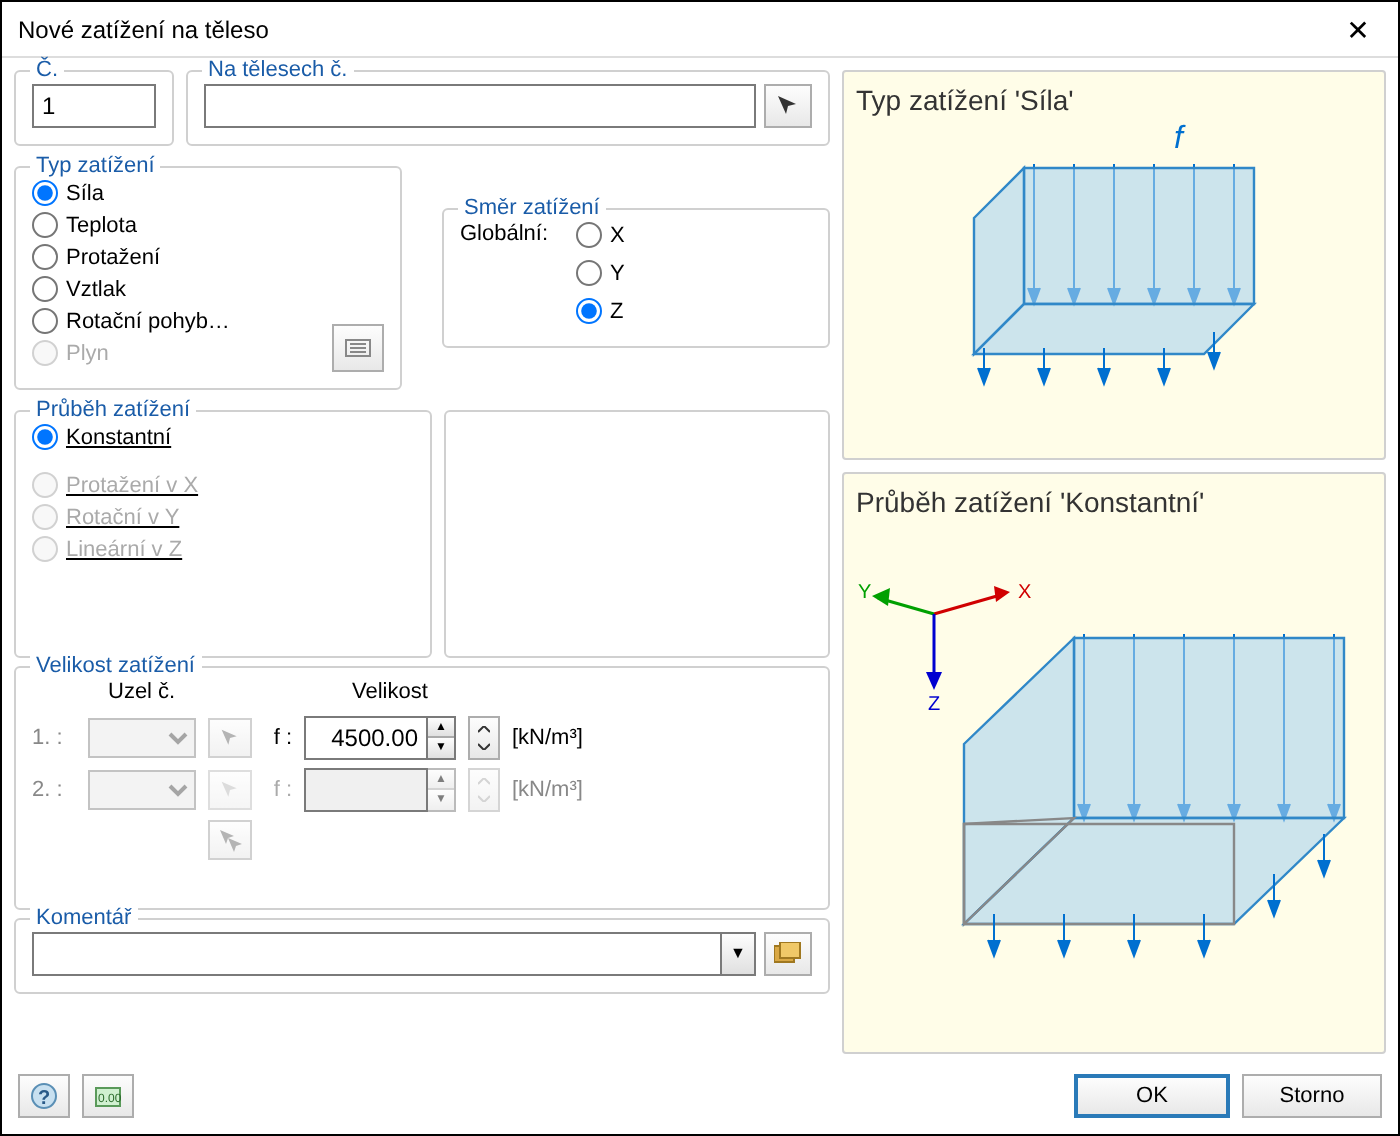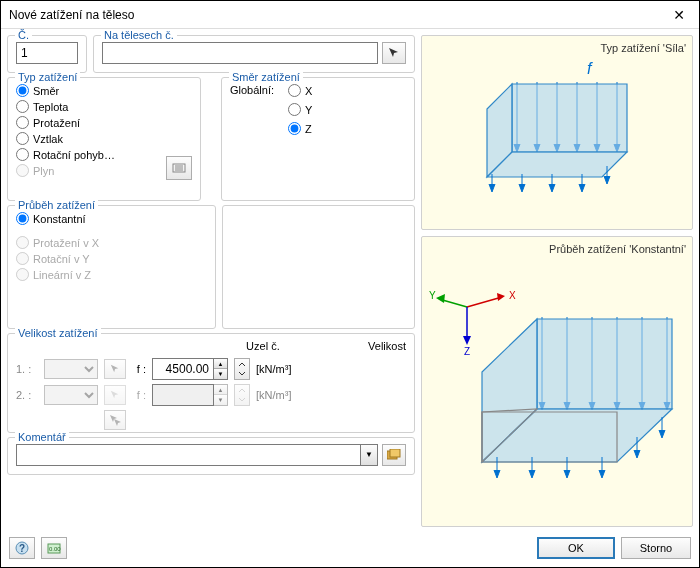--- a/index.html
+++ b/index.html
@@ -14,53 +14,53 @@
 .group-title { color: #1a5ca8; font-size: 11px; position: absolute; top: -7px; left: 7px; background: #fff; padding: 0 3px; }
 .row1 { display: flex; gap: 6px; }
 .row1 .g-num { flex: 0 0 80px; }
 .row1 .g-on { flex: 1; }
 input[type=text], input[type=number] { border: 1px solid #7a7a7a; padding: 2px 4px; font-size: 12px; height: 22px; background: #fff; }
 input[type=text]:disabled, input[type=number]:disabled { background: #f0f0f0; color: #999; }
 .g-num input { width: 62px; }
 .g-on .onrow { display: flex; gap: 4px; align-items: center; }
 .g-on input { flex: 1; }
 .iconbtn { width: 24px; height: 22px; border: 1px solid #adadad; background: linear-gradient(#fdfdfd,#e8e8e8); display: flex; align-items: center; justify-content: center; cursor: pointer; font-size: 11px; }
-.row2 { display: flex; gap: 20px; height: 124px; }
+.row2 { display: flex; gap: 20px; height: 124px; align-items: center; }
 .row2 .group { flex: 1; }
 .radio-item { display: flex; align-items: center; gap: 4px; margin-bottom: 3px; font-size: 11px; }
 .radio-item.disabled { color: #aaa; }
 input[type=radio] { margin: 0; }
 .dir-grid { display: flex; gap: 8px; }
 .dir-label { width: 50px; }
 .dir-col { display: flex; flex-direction: column; gap: 3px; }
-.row3 { display: flex; gap: 6px; height: 124px; }
+.row3 { display: flex; gap: 6px; height: 124px; text-decoration: underline; }
 .row3 .group { flex: 1; }
 .row3 .placeholder { border: 1px solid #d0d0d0; border-radius: 3px; }
-.row4 .group { height: 100px; }
-.size-head { display: flex; gap: 8px; margin-bottom: 6px; font-size: 11px; justify-content: flex-end; }
+.row4 .group { height: 122px; }
+.size-head { display: flex; gap: 8px; margin-bottom: 6px; font-size: 11px; }
 .size-head .c1 { width: 30px; }
 .size-head .c2 { width: 76px; }
 .size-head .c3 { width: 30px; }
 .size-row { display: flex; gap: 6px; align-items: center; margin-bottom: 4px; font-size: 11px; }
 .size-row .lab { width: 22px; color: #888; }
 .size-row select { width: 54px; height: 20px; border: 1px solid #aaa; }
 .size-row .spin { display: flex; border-radius: 10px; }
 .size-row .spin input { width: 62px; text-align: right; }
 .size-row .spinbtn { width: 14px; display: flex; flex-direction: column; border: 1px solid #7a7a7a; border-left: none; }
 .size-row .spinbtn span { height: 10px; font-size: 6px; text-align: center; background: linear-gradient(#fdfdfd,#e0e0e0); cursor: pointer; line-height: 10px; }
 .size-row .spinbtn span:first-child { border-bottom: 1px solid #aaa; }
 .size-row .flab { width: 14px; text-align: right; }
 .size-row .unit { font-size: 11px; }
 .row5 .group { }
 .comment-row { display: flex; gap: 4px; align-items: center; }
 .comment-row .combo { flex: 1; display: flex; }
 .comment-row .combo input { flex: 1; border-right: none; }
 .comment-row .combo .dd { width: 18px; height: 22px; border: 1px solid #7a7a7a; background: linear-gradient(#fdfdfd,#e0e0e0); text-align: center; font-size: 8px; line-height: 20px; cursor: pointer; }
 .preview { flex: 1; border: 1px solid #d0d0d0; background: #fffde8; border-radius: 2px; position: relative; padding: 6px; }
-.preview .ptitle { font-size: 11px; color: #333; text-align: right; }
+.preview .ptitle { font-size: 14px; color: #333; }
 .footer { height: 30px; display: flex; align-items: center; padding: 0 8px; gap: 6px; }
 .footer .spacer { flex: 1; }
 .btn { min-width: 70px; height: 22px; border: 1px solid #adadad; background: linear-gradient(#fdfdfd,#e8e8e8); font-size: 11px; cursor: pointer; }
 .btn.primary { border: 2px solid #2a7ab8; min-width: 78px; }
 .small-iconbtn { width: 26px; height: 22px; border: 1px solid #adadad; background: linear-gradient(#fdfdfd,#e8e8e8); display: flex; align-items: center; justify-content: center; cursor: pointer; }
 svg.cube { position: absolute; }
 </style>
 </head>
 <body>
 
@@ -89,21 +89,21 @@
       </div>
     </div>
 
     <div class="row2">
       <div class="group">
         <span class="group-title">Typ zatížení</span>
         <div style="display:flex; justify-content:space-between;">
           <div>
             <div class="radio-item">
                 <input type="radio" name="lt" checked="" style="">
-                <span>Směr</span>
+                <span>Síla</span>
               </div>
             <div class="radio-item">
                 <input type="radio" name="lt" style="">
                 <span>Teplota</span>
               </div>
             <div class="radio-item">
                 <input type="radio" name="lt" style="">
                 <span>Protažení</span>
               </div>
             <div class="radio-item">

